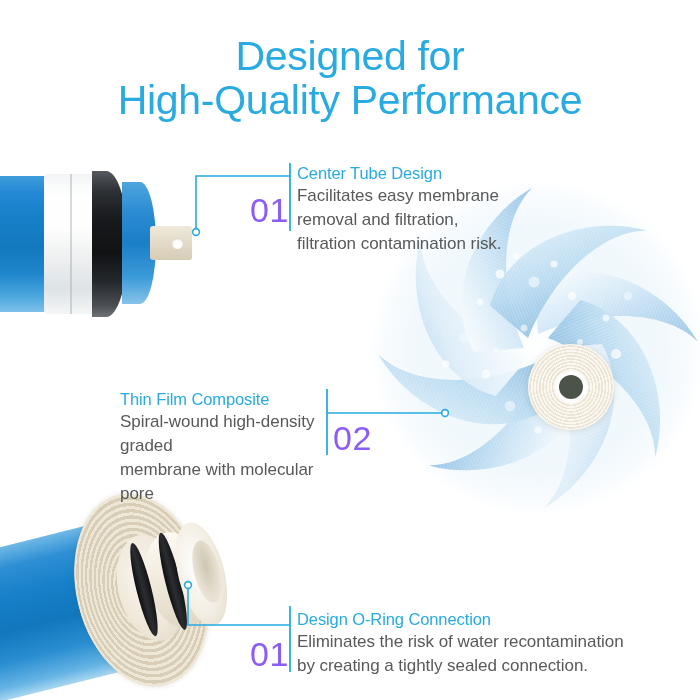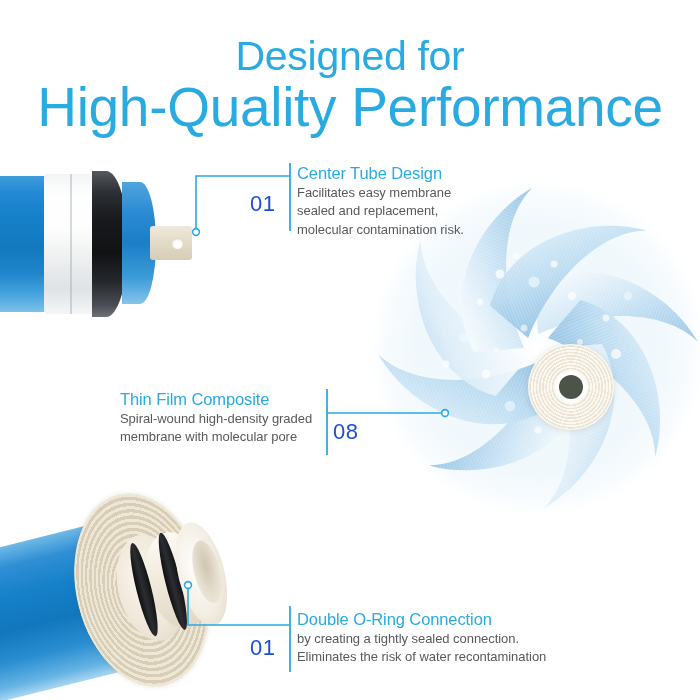--- a/index.html
+++ b/index.html
@@ -25,41 +25,41 @@
     text-align: center;
     line-height: 1.08;
   }
   .title-line {
     color: #29ABE2;
     font-size: 41px;
     font-weight: 300;
     letter-spacing: -0.3px;
     white-space: nowrap;
   }
-  .title-line.l2 { font-size: 55px; }
+  .title-line.l2 { font-size: 41px; }
 
   
   .callout-head {
     color: #29ABE2;
     font-size: 16.5px;
     font-weight: 400;
     letter-spacing: -0.1px;
     white-space: nowrap;
     line-height: 1.25;
   }
   .callout-body {
     color: #58595B;
-    font-size: 13px;
+    font-size: 17px;
     font-weight: 400;
     line-height: 1.42;
     letter-spacing: -0.05px;
   }
   .callout-num {
-    color: #1d4ed8;
-    font-size: 22px;
+    color: #8b5cf6;
+    font-size: 34px;
     font-weight: 300;
     letter-spacing: 0.5px;
     line-height: 1;
   }
 
   
   #callout-1 { position: absolute; left: 297px; top: 163px; text-align: left; }
   #num-1 { position: absolute; left: 250px; top: 193px; }
   
   #callout-2 { position: absolute; left: 120px; top: 389px; width: 205px; text-align: left; }
@@ -377,36 +377,36 @@
       <circle cx="188" cy="585" r="3.4" fill="#ffffff" stroke="#29ABE2" stroke-width="1.6"></circle>
       <line x1="290" y1="606" x2="290" y2="672" stroke="#29ABE2" stroke-width="1.8"></line>
     </g>
   </svg>
 
   <div id="num-1" class="callout-num">01</div>
   <div id="callout-1">
     <div class="callout-head">Center Tube Design</div>
     <div class="callout-body">
       <div>Facilitates easy membrane</div>
-      <div>sealed and replacement,</div>
-      <div>molecular contamination risk.</div>
+      <div>removal and filtration,</div>
+      <div>filtration contamination risk.</div>
     </div>
   </div>
 
-  <div id="num-2" class="callout-num">08</div>
+  <div id="num-2" class="callout-num">02</div>
   <div id="callout-2">
     <div class="callout-head">Thin Film Composite</div>
     <div class="callout-body">
       <div>Spiral-wound high-density graded</div>
       <div>membrane with molecular pore</div>
     </div>
   </div>
 
   <div id="num-3" class="callout-num">01</div>
   <div id="callout-3">
-    <div class="callout-head">Double O-Ring Connection</div>
+    <div class="callout-head">Design O-Ring Connection</div>
     <div class="callout-body">
+      <div>Eliminates the risk of water recontamination</div>
       <div>by creating a tightly sealed connection.</div>
-      <div>Eliminates the risk of water recontamination</div>
     </div>
   </div>
 
 </div>
 
 </body></html>

